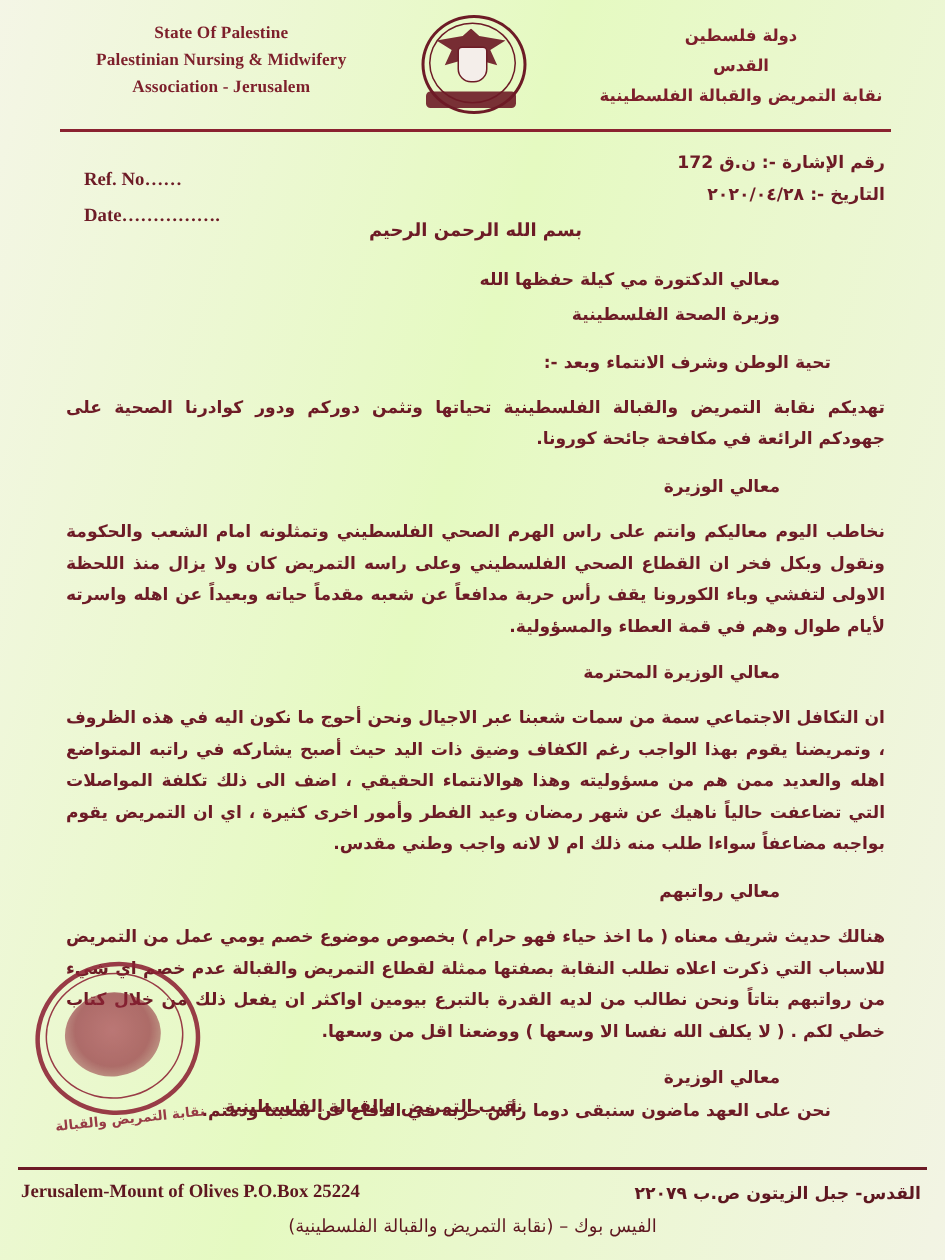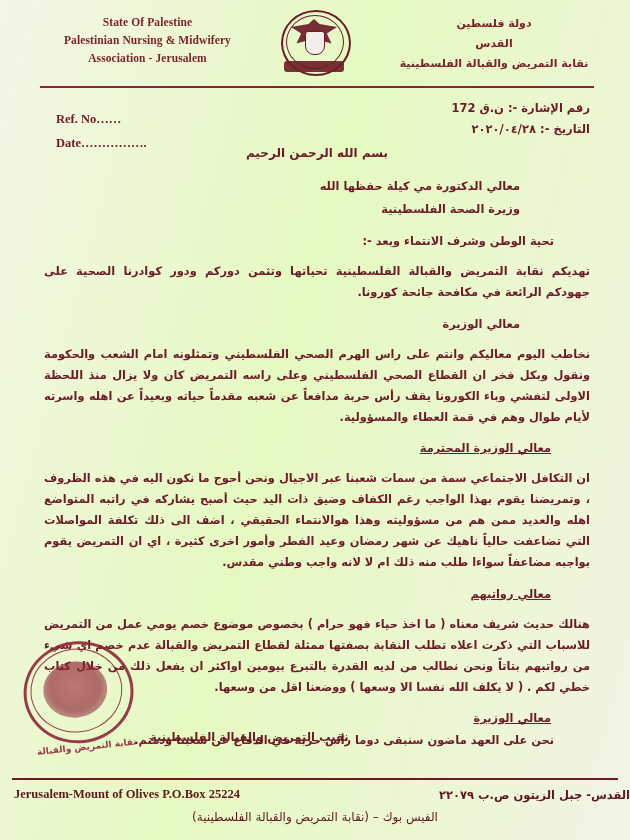--- a/index.html
+++ b/index.html
@@ -191,22 +191,21 @@
     margin-bottom: 0;
     text-align: justify;
     text-align-last: right;
   }
   .heading-line {
     margin-top: 10px;
     margin-right: 70px;
   }
   .heading-line2 {
     margin-top: 10px;
-    margin-right: 39px;
-    text-decoration: underline;
+    margin-right: 70px;
   }
   .closing {
     margin-top: 1px;
     margin-right: 36px;
   }
 
   
   .stamp {
     position: absolute;
     left: 14px;
@@ -280,21 +279,21 @@
     position: absolute;
     left: 14px;
     bottom: 38px;
     color: #5e1720;
     font-family: "Liberation Serif", serif;
     font-size: 12.5px;
     font-weight: bold;
   }
   .footer-right {
     position: absolute;
-    right: 0;
+    right: 16px;
     bottom: 38px;
     color: #5e1720;
     font-family: "DejaVu Sans", sans-serif;
     font-size: 11.5px;
     font-weight: bold;
     direction: rtl;
   }
   .footer-center {
     position: absolute;
     left: 0;

